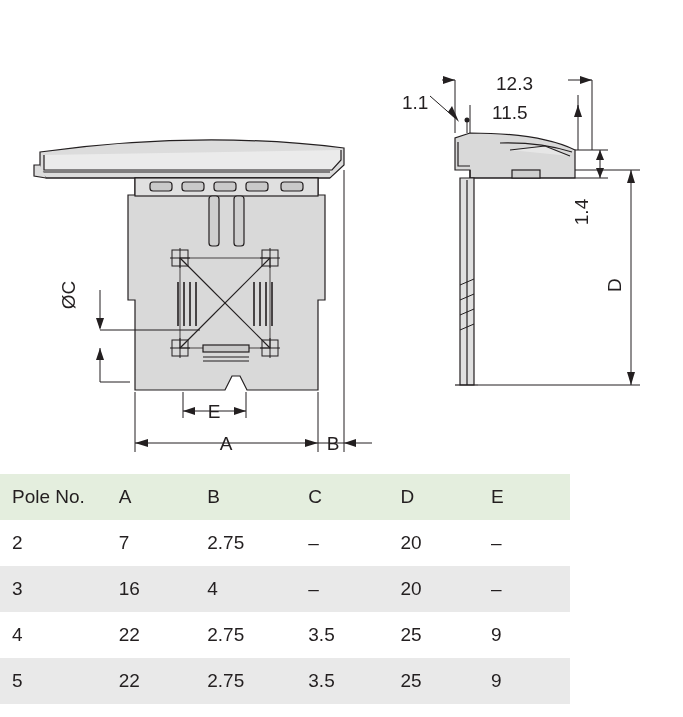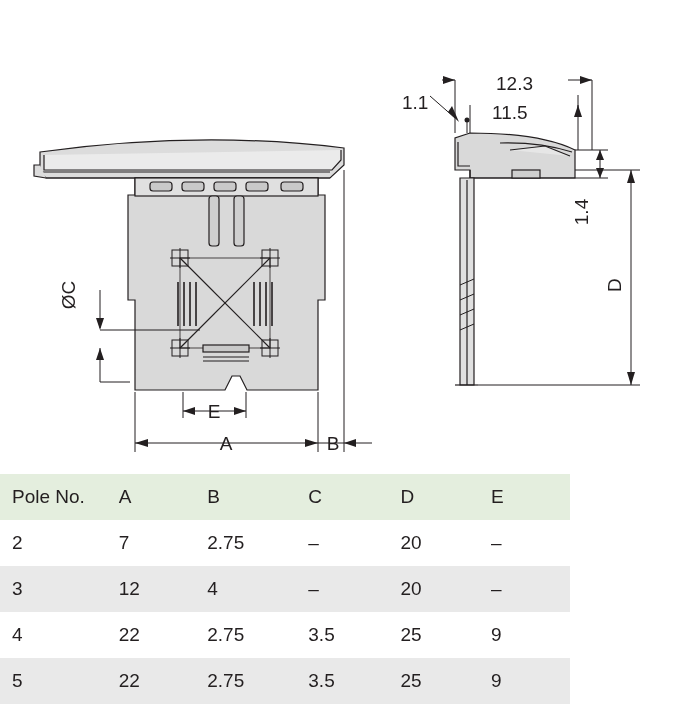--- a/index.html
+++ b/index.html
@@ -247,21 +247,21 @@
       <tr>
         <td class="col-0">2</td>
         <td class="col-1 c1">7</td>
         <td class="col-2 c2">2.75</td>
         <td class="col-3 c3">–</td>
         <td class="col-4 c4">20</td>
         <td class="col-5 c5">–</td>
       </tr>
       <tr class="alt">
         <td class="col-0">3</td>
-        <td class="col-1 c1">12</td>
+        <td class="col-1 c1">16</td>
         <td class="col-2 c2">4</td>
         <td class="col-3 c3">–</td>
         <td class="col-4 c4">20</td>
         <td class="col-5 c5">–</td>
       </tr>
       <tr>
         <td class="col-0">4</td>
         <td class="col-1 c1">22</td>
         <td class="col-2 c2">2.75</td>
         <td class="col-3 c3">3.5</td>

